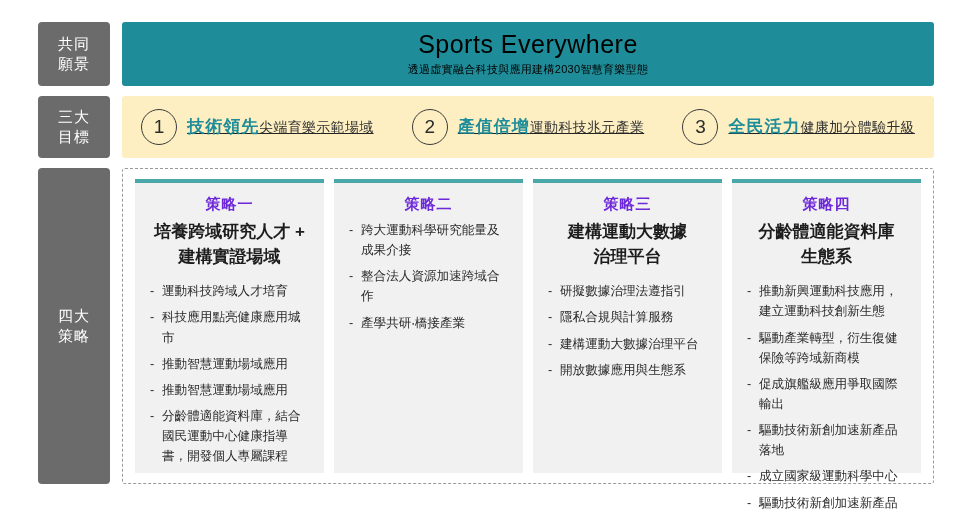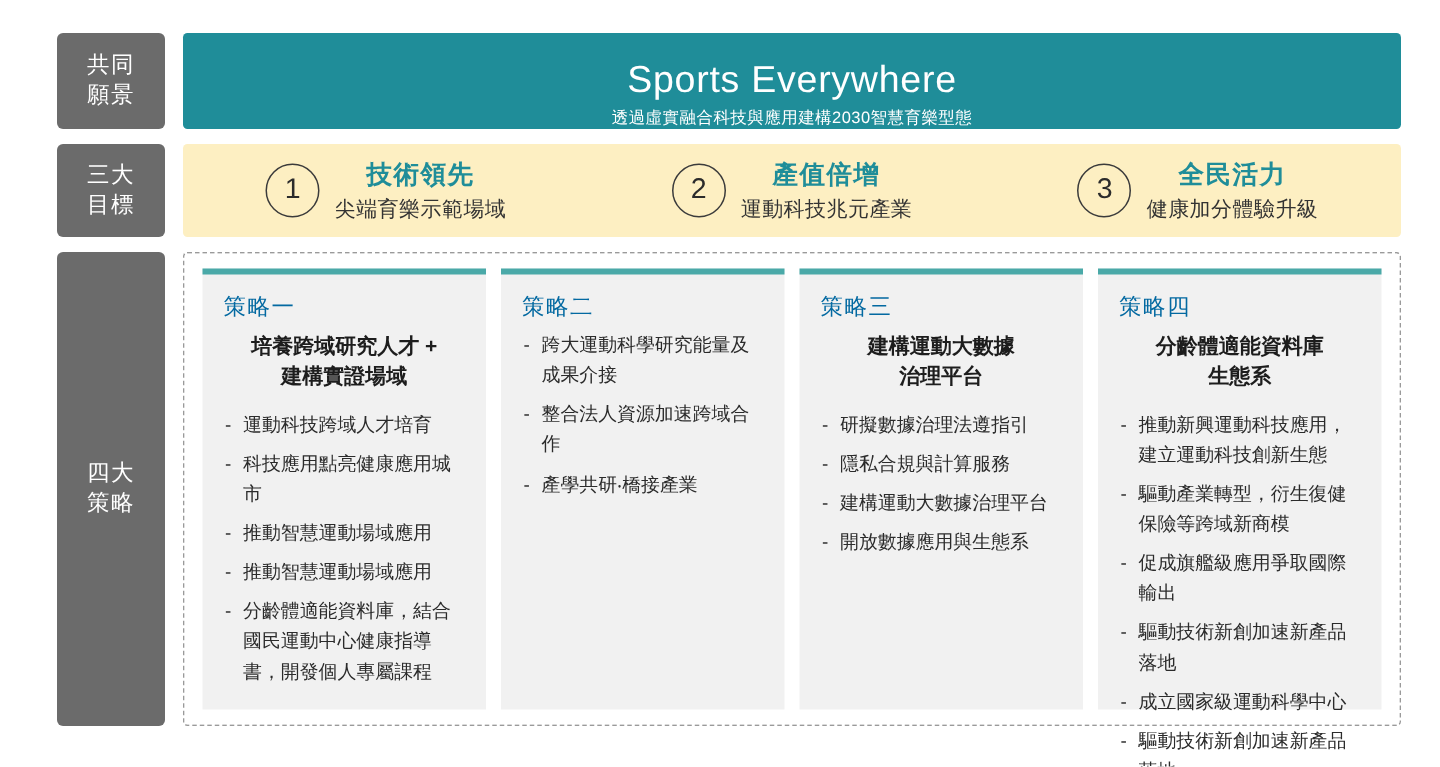--- a/index.html
+++ b/index.html
@@ -57,25 +57,25 @@
 
   
   .vision-banner {
     position: absolute;
     left: 122px;
     top: 22px;
     width: 812px;
     height: 64px;
     background: #1f8d99;
     border-radius: 3px;
-    color: #ffffff;
+    color: #000000;
     display: flex;
     flex-direction: column;
     align-items: center;
-    justify-content: flex-end;
+    justify-content: center;
   }
   .vision-title {
     font-size: 25px;
     line-height: 1.1;
     letter-spacing: 0.5px;
     font-weight: 400;
     margin-bottom: 4px;
   }
   .vision-sub {
     font-size: 11px;
@@ -110,23 +110,24 @@
     border-radius: 50%;
     display: flex;
     align-items: center;
     justify-content: center;
     font-size: 19px;
     color: #2b2b2b;
     flex: none;
   }
   .goal-text {
     display: flex;
-    flex-direction: column;
-    align-items: center;
+    flex-direction: row;
+    align-items: flex-start;
     line-height: 1.3;
+    text-decoration: underline;
   }
   .goal-head {
     font-size: 17px;
     color: #1f8d99;
     font-weight: 700;
     letter-spacing: 1px;
   }
   .goal-sub {
     font-size: 14px;
     color: #333;
@@ -154,29 +155,30 @@
     border-top: 4px solid #cfcfcf;
     box-sizing: border-box;
     padding: 12px 14px 10px 14px;
     display: flex;
     flex-direction: column;
   }
   .card.teal {
     border-top-color: #4aa9a8;
   }
   .card-tag {
+    text-align: center;
     font-size: 15px;
-    font-weight: 400;
-    color: #0369a1;
+    font-weight: 700;
+    color: #6d28d9;
     letter-spacing: 1px;
     margin-bottom: 6px;
   }
   .card-title {
     text-align: center;
-    font-size: 14px;
+    font-size: 17px;
     font-weight: 700;
     color: #1d1d1d;
     line-height: 1.45;
     margin-bottom: 12px;
   }
   .card-list {
     list-style: none;
     margin: 0;
     padding: 0;
   }

